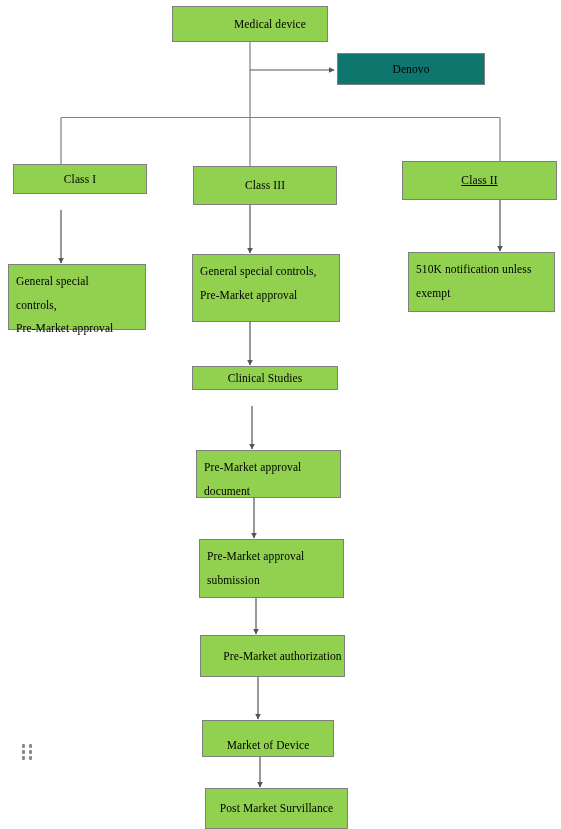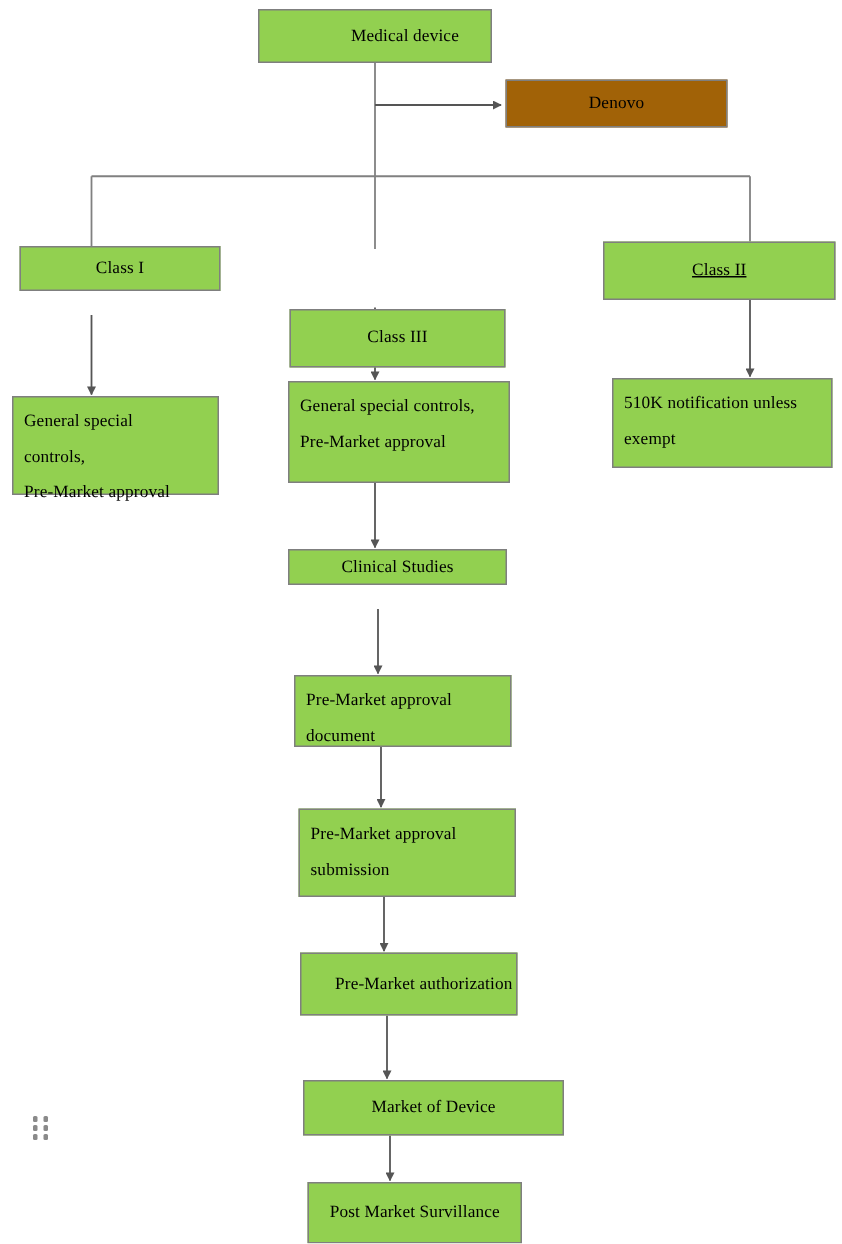--- a/index.html
+++ b/index.html
@@ -27,21 +27,21 @@
     box-sizing: border-box;
     border: 1px solid #7f7f7f;
     background: #92d050;
     color: #000000;
     font-size: 11.5px;
     line-height: 1.95;
     letter-spacing: 0.1px;
     z-index: 2;
   }
   .node.yellow {
-    background: #a16207;
+    background: #0f766e;
   }
   .node .txt {
     display: block;
     white-space: pre-line;
   }
   
   .node.center {
     display: flex;
     align-items: center;
     justify-content: center;
@@ -114,21 +114,21 @@
   </div>
 
   <div class="node center yellow" style="left:337px; top:53px; width:148px; height:32px;">
     <span class="txt">Denovo</span>
   </div>
 
   <div class="node center" style="left:13px; top:164px; width:134px; height:30px;">
     <span class="txt">Class I</span>
   </div>
 
-  <div class="node center" style="left:193px; top:166px; width:144px; height:39px;margin-top:40px;">
+  <div class="node center" style="left:193px; top:166px; width:144px; height:39px;">
     <span class="txt">Class III</span>
   </div>
 
   <div class="node center" style="left:402px; top:161px; width:155px; height:39px;text-decoration:underline;">
     <span class="txt">Class II</span>
   </div>
 
   <div class="node left" style="left:8px; top:264px; width:138px; height:66px;">
     <span class="txt">General special controls,
 Pre-Market approval</span>
@@ -155,21 +155,21 @@
 
   <div class="node left" style="left:199px; top:539px; width:145px; height:59px;">
     <span class="txt">Pre-Market approval
 submission</span>
   </div>
 
   <div class="node center" style="left:200px; top:635px; width:145px; height:42px;padding-left:20px;">
     <span class="txt">Pre-Market authorization</span>
   </div>
 
-  <div class="node center" style="left:202px; top:720px; width:174px; height:37px;">
+  <div class="node center" style="left:202px; top:720px; width:132px; height:37px;align-items:flex-end;">
     <span class="txt">Market of Device</span>
   </div>
 
   <div class="node center" style="left:205px; top:788px; width:143px; height:41px;">
     <span class="txt">Post Market Survillance</span>
   </div>
 
   <div class="handle-dots">
     <i style="left:0px;  top:0px;"></i>
       <i style="left:7px; top:0px;"></i>

